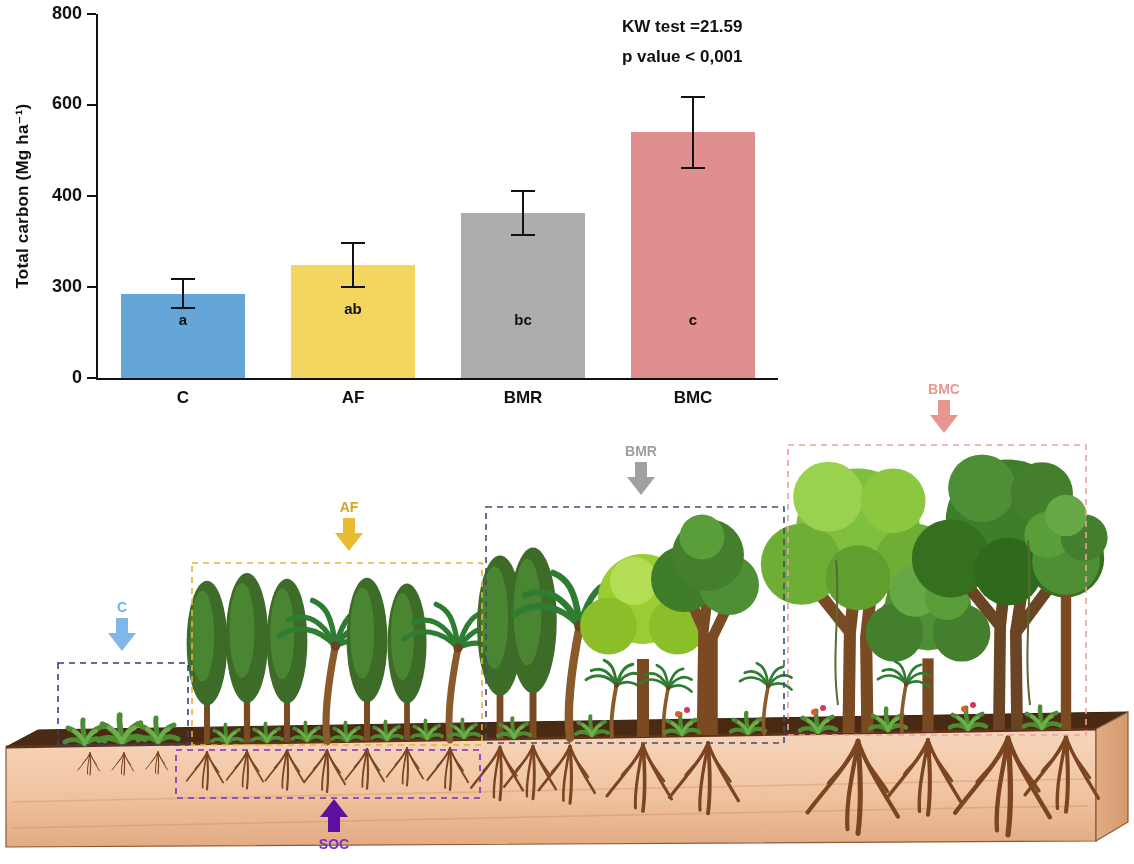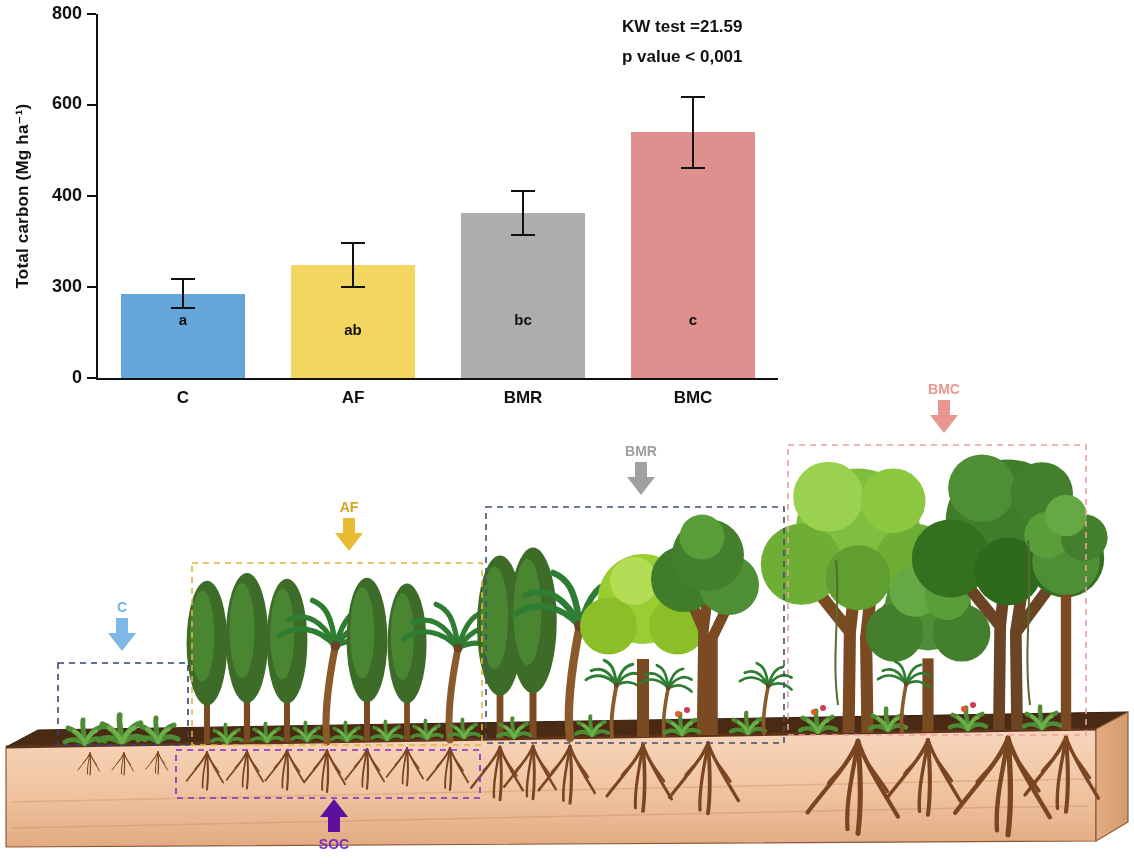--- a/index.html
+++ b/index.html
@@ -54,21 +54,21 @@
       <div class="bar" style="left: 23px; height: 84.175px; background: rgb(99, 166, 215);"></div>
       <div class="err-line" style="left: 84px; bottom: 69.615px; height: 29.12px;"></div>
       <div class="err-cap" style="left: 73px; bottom: 97.735px;"></div>
       <div class="err-cap" style="left: 73px; bottom: 68.615px;"></div>
       <div class="sig" style="left: 85px; bottom: 50px;">a</div>
       <div class="cat" style="left: 85px;">C</div>
       <div class="bar" style="left: 193px; height: 112.84px; background: rgb(243, 214, 95);"></div>
       <div class="err-line" style="left: 254px; bottom: 91px; height: 43.68px;"></div>
       <div class="err-cap" style="left: 243px; bottom: 133.68px;"></div>
       <div class="err-cap" style="left: 243px; bottom: 90px;"></div>
-      <div class="sig" style="left: 255px; bottom: 40px;">ab</div>
+      <div class="sig" style="left: 255px; bottom: 61px;">ab</div>
       <div class="cat" style="left: 255px;">AF</div>
       <div class="bar" style="left: 363px; height: 164.71px; background: rgb(173, 173, 173);"></div>
       <div class="err-line" style="left: 424px; bottom: 142.87px; height: 43.68px;"></div>
       <div class="err-cap" style="left: 413px; bottom: 185.55px;"></div>
       <div class="err-cap" style="left: 413px; bottom: 141.87px;"></div>
       <div class="sig" style="left: 425px; bottom: 50px; text-align: right;">bc</div>
       <div class="cat" style="left: 425px;">BMR</div>
       <div class="bar" style="left: 533px; height: 245.7px; background: rgb(222, 143, 142);"></div>
       <div class="err-line" style="left: 594px; bottom: 210.21px; height: 70.98px;"></div>
       <div class="err-cap" style="left: 583px; bottom: 280.19px;"></div>

